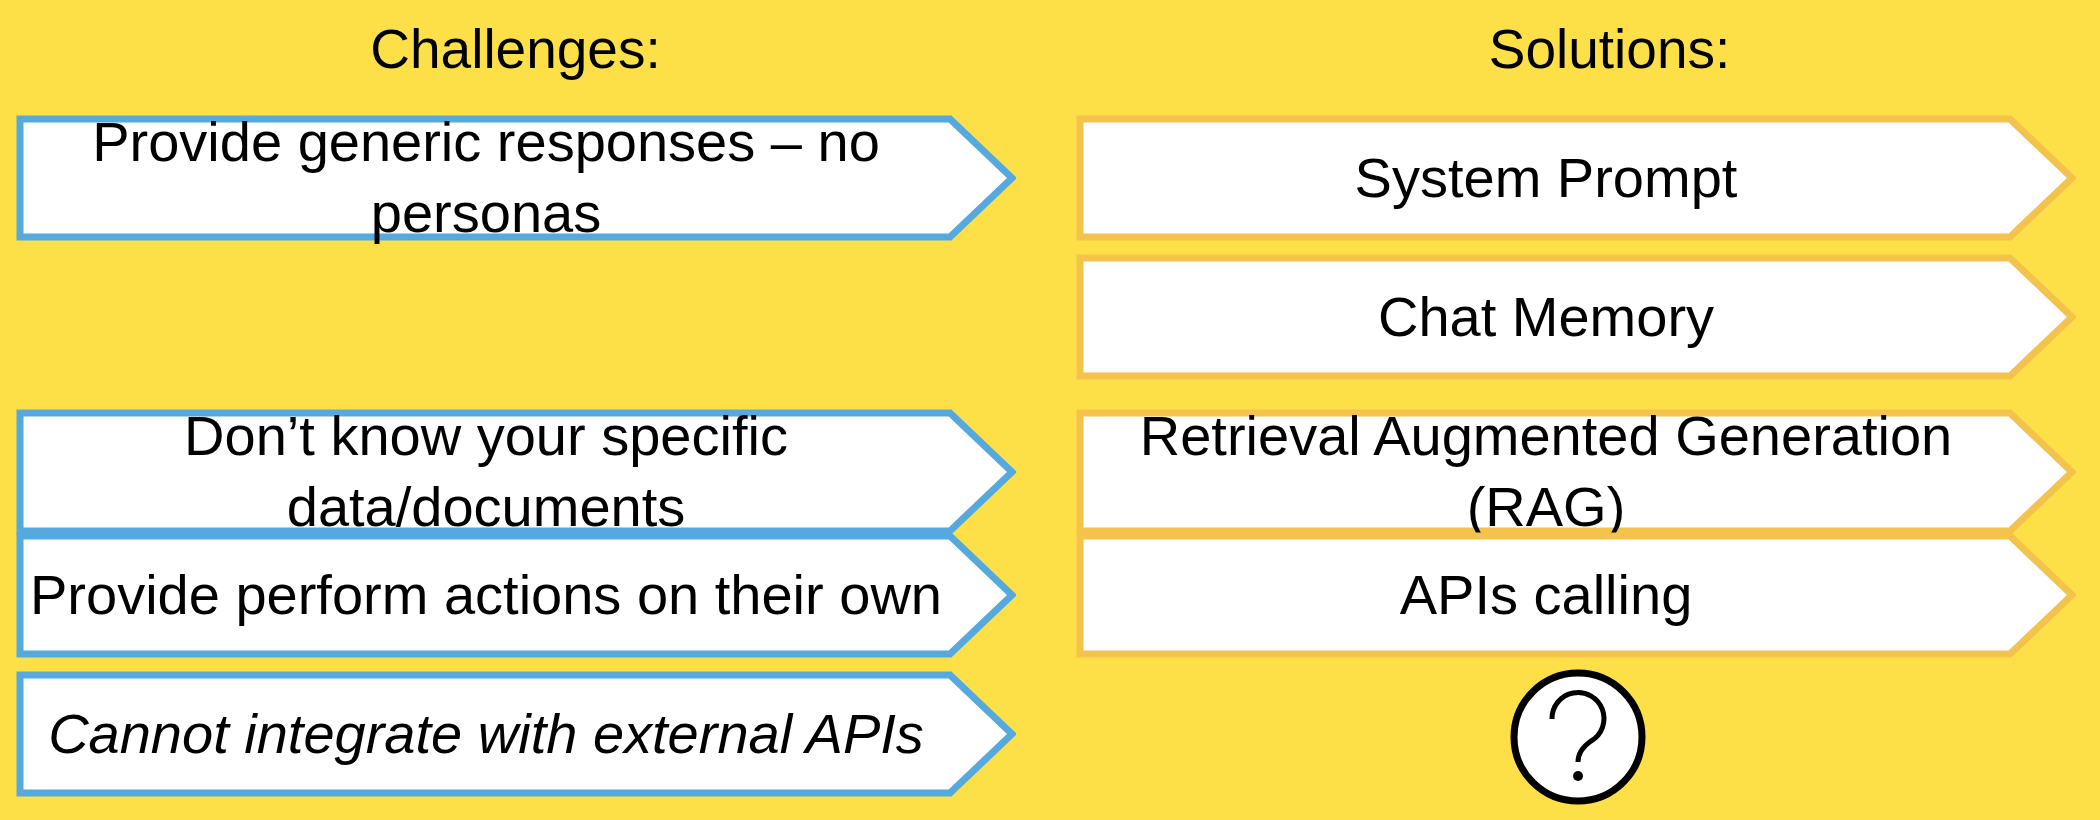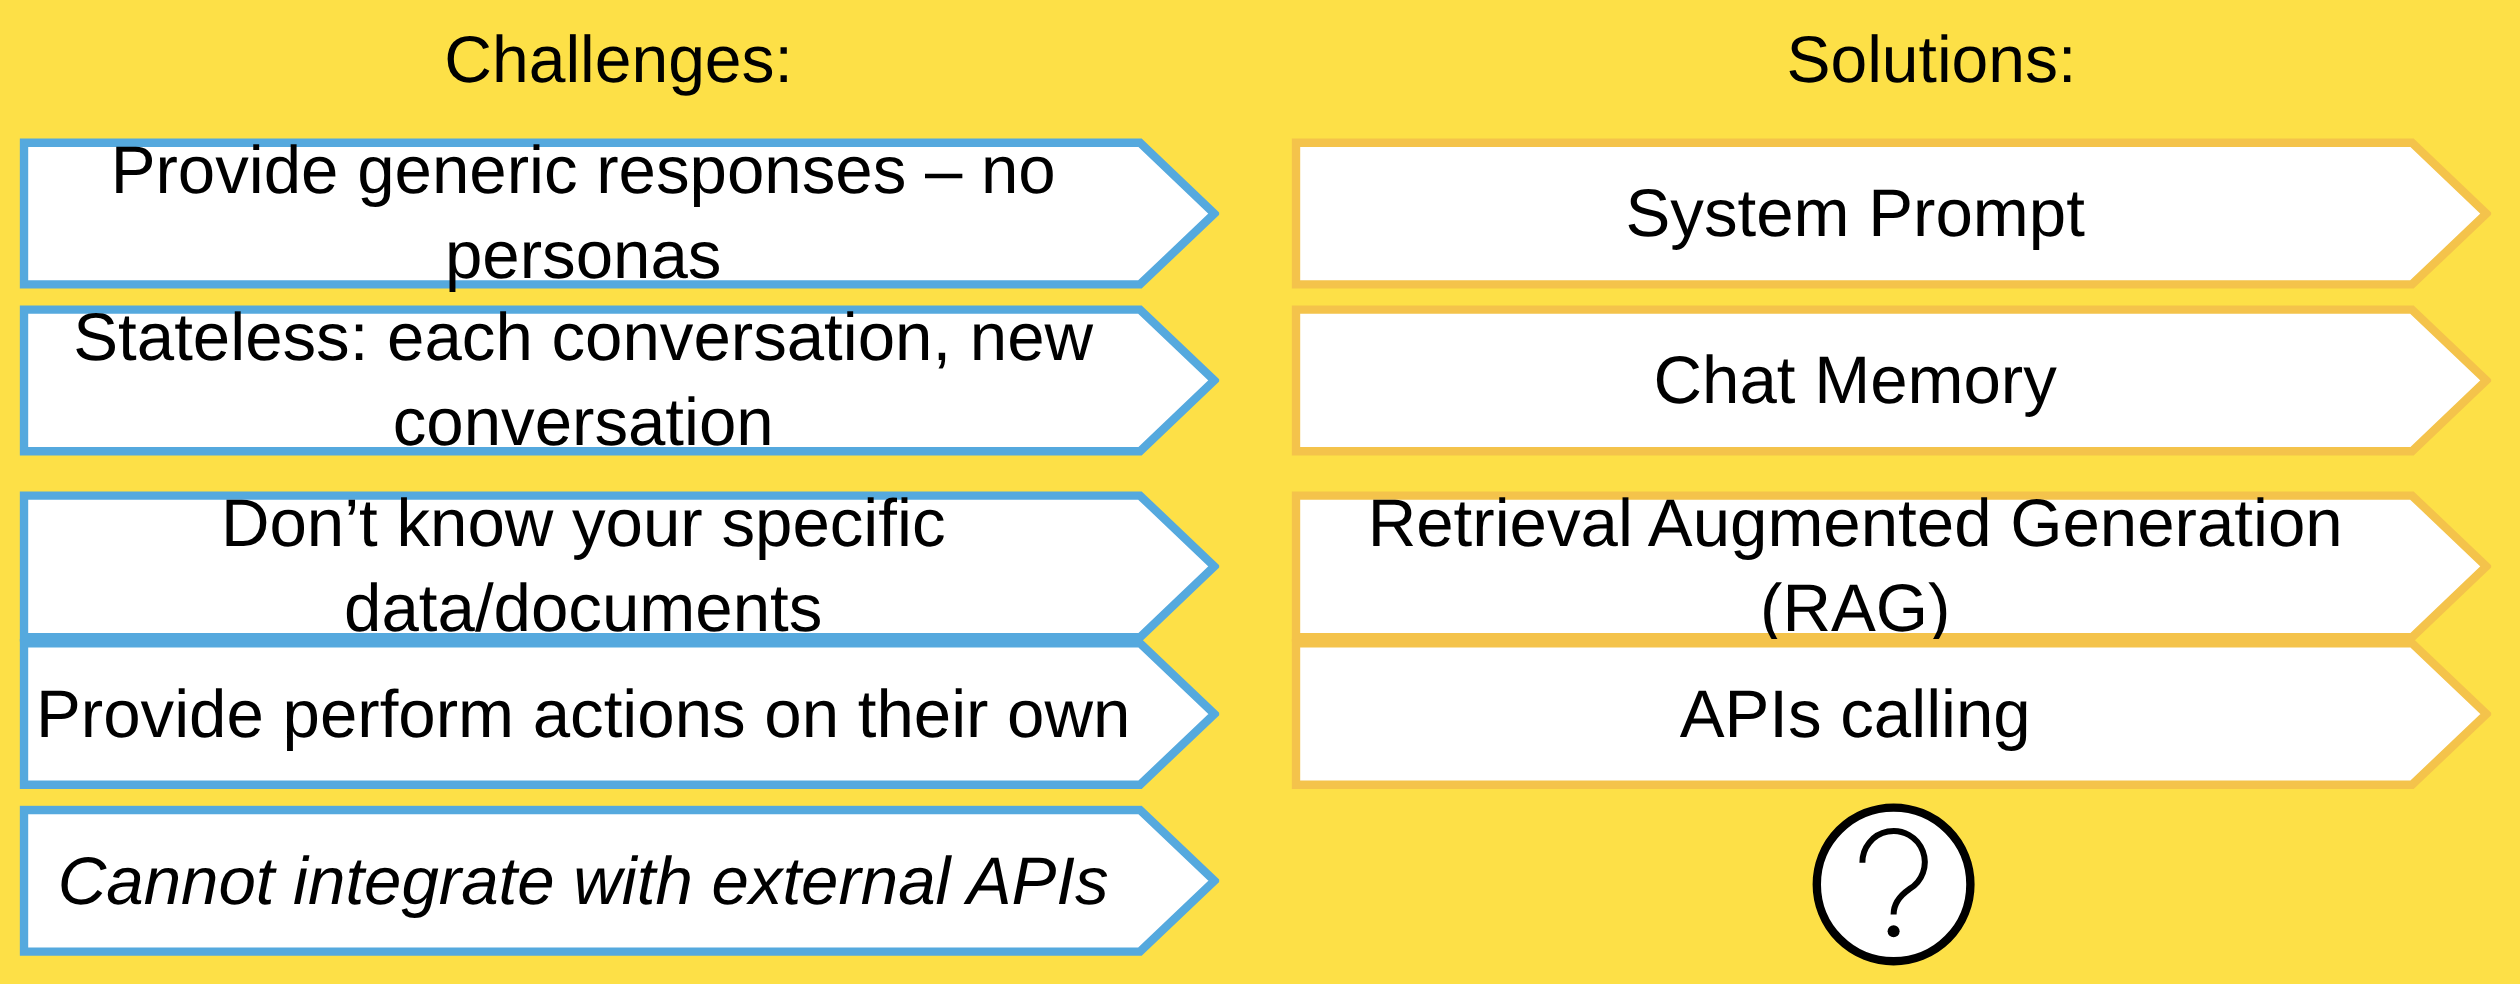--- a/index.html
+++ b/index.html
@@ -68,26 +68,20 @@
   <div class="col-title title-left">Challenges:</div>
   <div class="col-title title-right">Solutions:</div>
 
   <div class="arrow col-left row1">
     <svg width="1000" height="126" viewBox="0 0 1000 126">
       <polygon points="4,4 934,4 996,63 934,122 4,122" fill="#ffffff" stroke="#55A9DE" stroke-width="7" stroke-linejoin="miter"></polygon>
     </svg>
     <div class="arrow-label">Provide generic responses – no personas</div>
   </div>
 
-  <div class="arrow col-left row2">
-    <svg width="1000" height="126" viewBox="0 0 1000 126">
-      <polygon points="4,4 934,4 996,63 934,122 4,122" fill="#ffffff" stroke="#55A9DE" stroke-width="7" stroke-linejoin="miter"></polygon>
-    </svg>
-    <div class="arrow-label">Stateless: each conversation, new conversation</div>
-  </div>
 
   <div class="arrow col-left row3">
     <svg width="1000" height="126" viewBox="0 0 1000 126">
       <polygon points="4,4 934,4 996,63 934,122 4,122" fill="#ffffff" stroke="#55A9DE" stroke-width="7" stroke-linejoin="miter"></polygon>
     </svg>
     <div class="arrow-label">Don’t know your specific data/documents</div>
   </div>
 
   <div class="arrow col-left row4">
     <svg width="1000" height="126" viewBox="0 0 1000 126">

